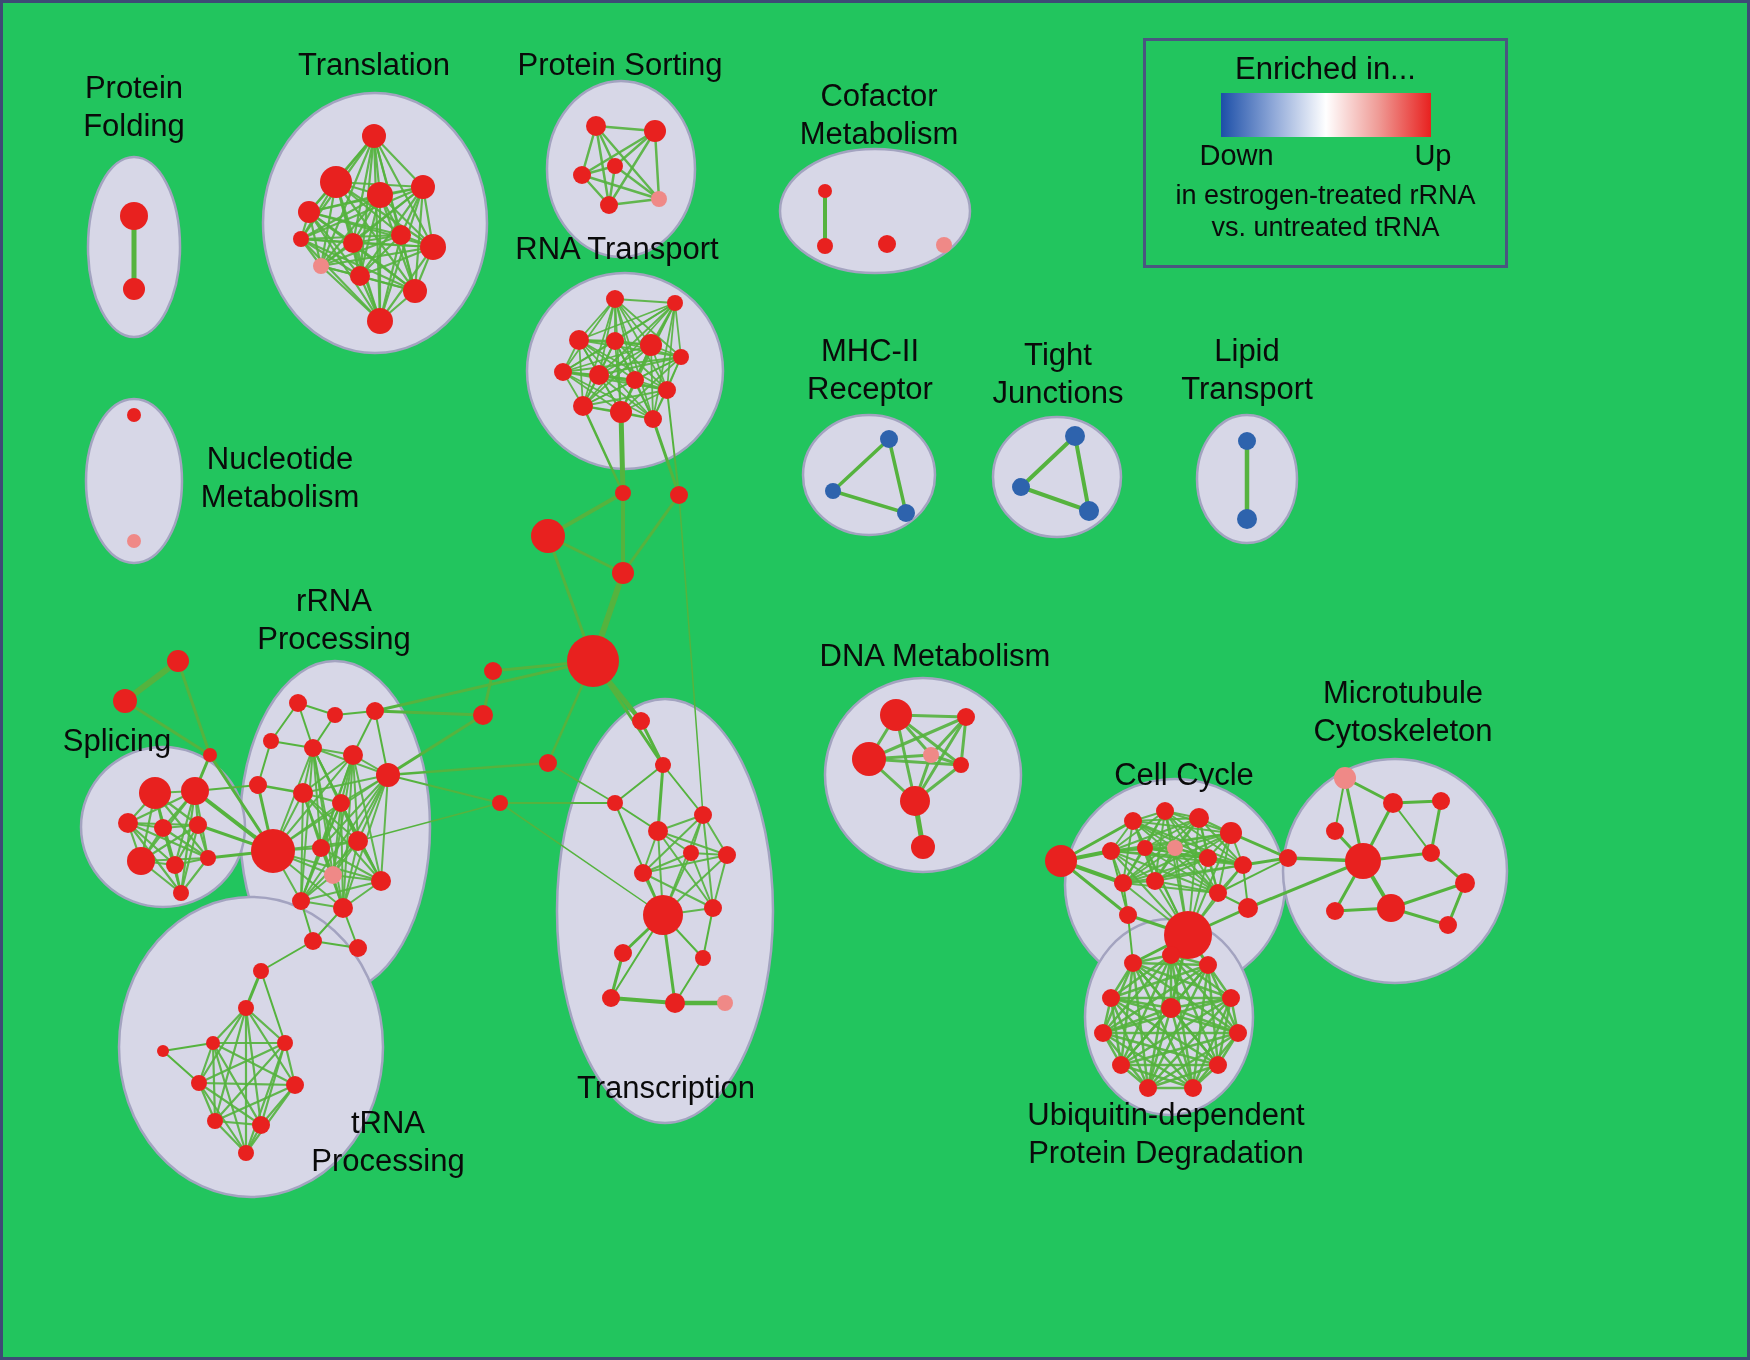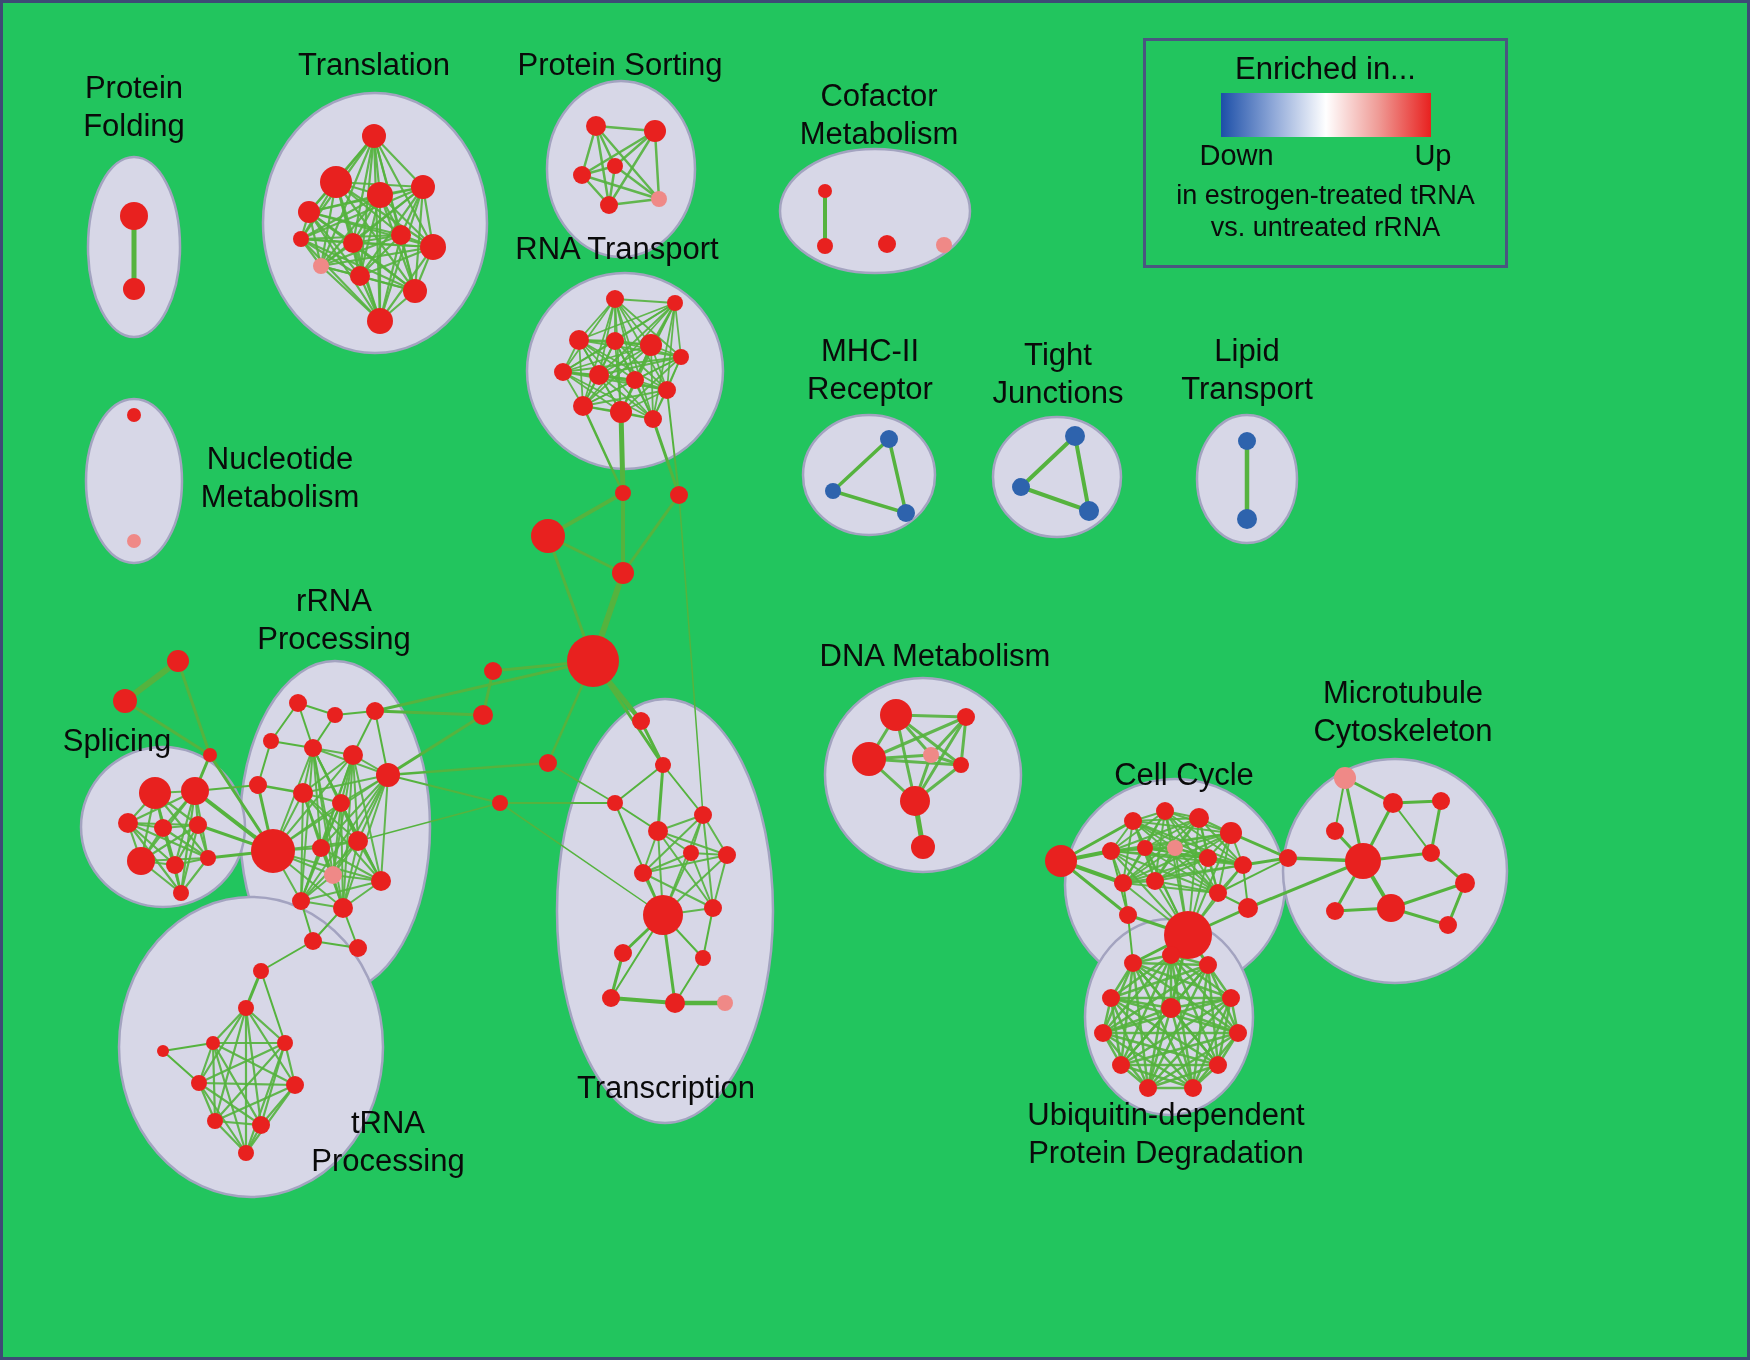--- a/index.html
+++ b/index.html
@@ -835,16 +835,16 @@
       </g>
     </svg>
 
   <div class="legend" style="border-color: rgb(74, 86, 128);">
     <div class="legend-title">Enriched in...</div>
     <div class="legend-gradient" id="legend-gradient" style="background: linear-gradient(to right, rgb(28, 79, 168), rgb(143, 168, 216), rgb(255, 255, 255), rgb(239, 155, 150), rgb(232, 33, 31));"></div>
     <div class="legend-ends">
       <span>Down</span>
       <span>Up</span>
     </div>
-    <div class="legend-caption first">in estrogen-treated tRNA</div>
-    <div class="legend-caption">vs. untreated rRNA</div>
+    <div class="legend-caption first">in estrogen-treated rRNA</div>
+    <div class="legend-caption">vs. untreated tRNA</div>
   </div>
 </div>
 
 </body></html>

